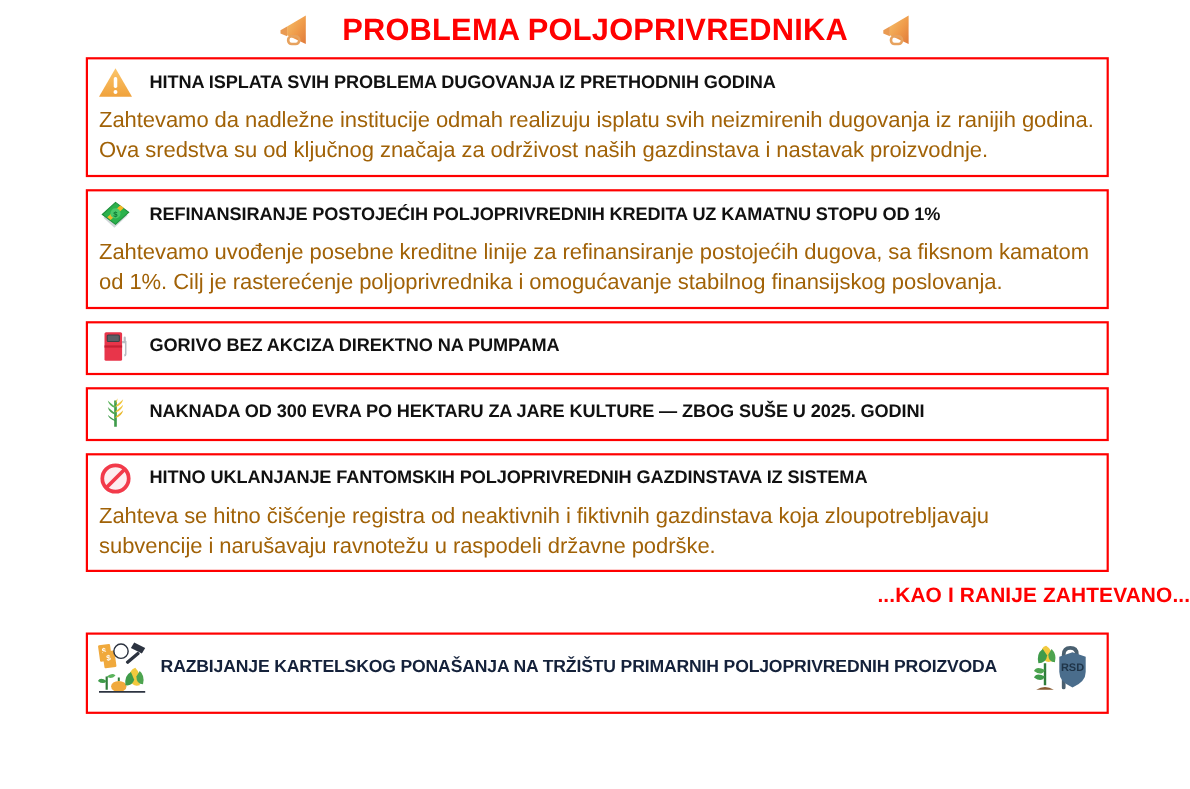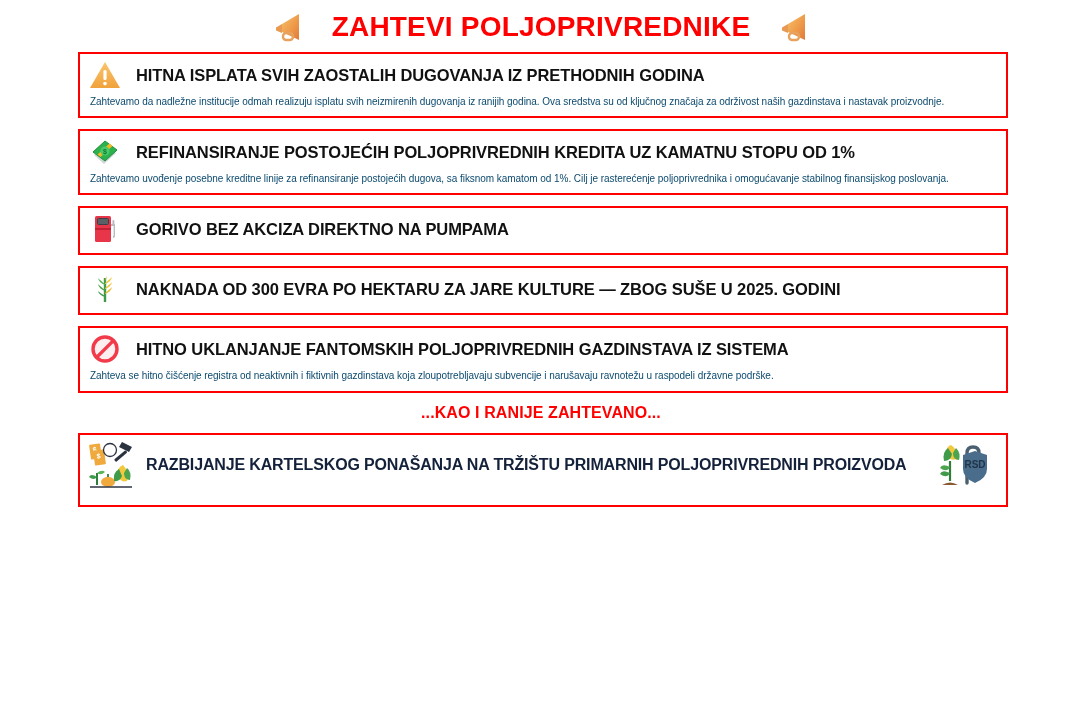--- a/index.html
+++ b/index.html
@@ -63,35 +63,35 @@
     display: block;
   }
   .box-title {
     font-size: 16.5px;
     font-weight: bold;
     color: #111111;
     letter-spacing: -0.1px;
     line-height: 1.1;
   }
   .box-body {
-    font-size: 10px;
+    font-size: 20px;
     line-height: 1.42;
-    color: #0c4a6e;
+    color: #a16207;
     padding: 3px 2px 0 2px;
     letter-spacing: -0.05px;
   }
 
   
   .separator {
-    text-align: center;
+    text-align: right;
     color: #ff0000;
     font-weight: bold;
-    font-size: 16px;
+    font-size: 19px;
     letter-spacing: 0.1px;
-    margin: 2px 0 11px 0;
+    margin: 2px 0 22px 0;
   }
 
   
   .footer-box {
     border: 2px solid #ff0000;
     box-sizing: border-box;
     margin: 0 74px 0 78px;
     padding: 4px 6px 8px 6px;
     min-height: 74px;
   }
@@ -133,21 +133,21 @@
           <stop offset="0.55" stop-color="#ef9b4a"></stop>
           <stop offset="1" stop-color="#e07a3a"></stop>
         </linearGradient>
       </defs>
       <path d="M29 4 L12 14 L12 22 L29 30 Z" fill="url(#mg1)"></path>
       <path d="M12 14 L6 17.5 L6 20.5 L12 23 Z" fill="#e99a52"></path>
       <rect x="13" y="23" width="10" height="7" rx="3.2" fill="none" stroke="#e7a25e" stroke-width="2.4"></rect>
     </svg>
   </span>
 
-  <span class="title-text">ZAHTEVI POLJOPRIVREDNIKE</span>
+  <span class="title-text">PROBLEMA POLJOPRIVREDNIKA</span>
 
   <span>
     <svg class="megaphone" viewBox="0 0 36 34" xmlns="http://www.w3.org/2000/svg">
       <defs>
         <linearGradient id="mg2" x1="0" y1="0" x2="1" y2="1">
           <stop offset="0" stop-color="#f5c06a"></stop>
           <stop offset="0.55" stop-color="#ef9b4a"></stop>
           <stop offset="1" stop-color="#e07a3a"></stop>
         </linearGradient>
       </defs>
@@ -169,21 +169,21 @@
             <linearGradient id="wt" x1="0" y1="0" x2="0" y2="1">
               <stop offset="0" stop-color="#fbc56b"></stop>
               <stop offset="1" stop-color="#f0a23c"></stop>
             </linearGradient>
           </defs>
           <path d="M17 4 L32 30 L2 30 Z" fill="url(#wt)"></path>
           <rect x="15.4" y="12" width="3.2" height="10" rx="1.5" fill="#ffffff"></rect>
           <circle cx="17" cy="25.6" r="1.8" fill="#ffffff"></circle>
         </svg>
       </span>
-      <span class="box-title">HITNA ISPLATA SVIH ZAOSTALIH DUGOVANJA IZ PRETHODNIH GODINA</span>
+      <span class="box-title">HITNA ISPLATA SVIH PROBLEMA DUGOVANJA IZ PRETHODNIH GODINA</span>
     </div>
     <div class="box-body">Zahtevamo da nadležne institucije odmah realizuju isplatu svih neizmirenih dugovanja iz ranijih godina. Ova sredstva su od ključnog značaja za održivost naših gazdinstava i nastavak proizvodnje.</div>
   </div>
 
   <div class="box">
     <div class="box-head">
       <span>
         <svg class="box-icon" viewBox="0 0 34 34" xmlns="http://www.w3.org/2000/svg">
           <path d="M6 20 L18 9 L28 18 L16 29 Z" fill="#cfd6d8"></path>
           <path d="M5 17 L17 6 L29 15 L17 26 Z" fill="#2bb24c"></path>

